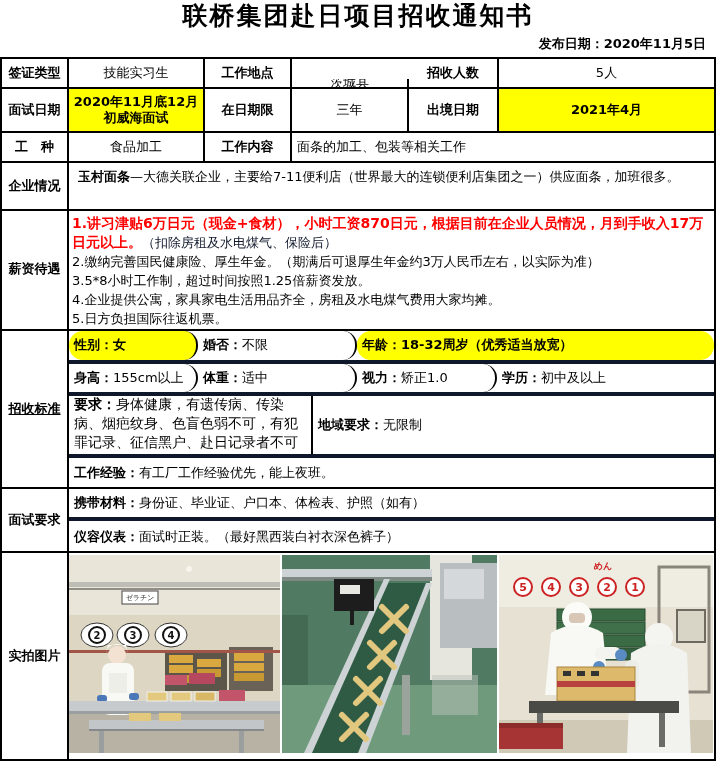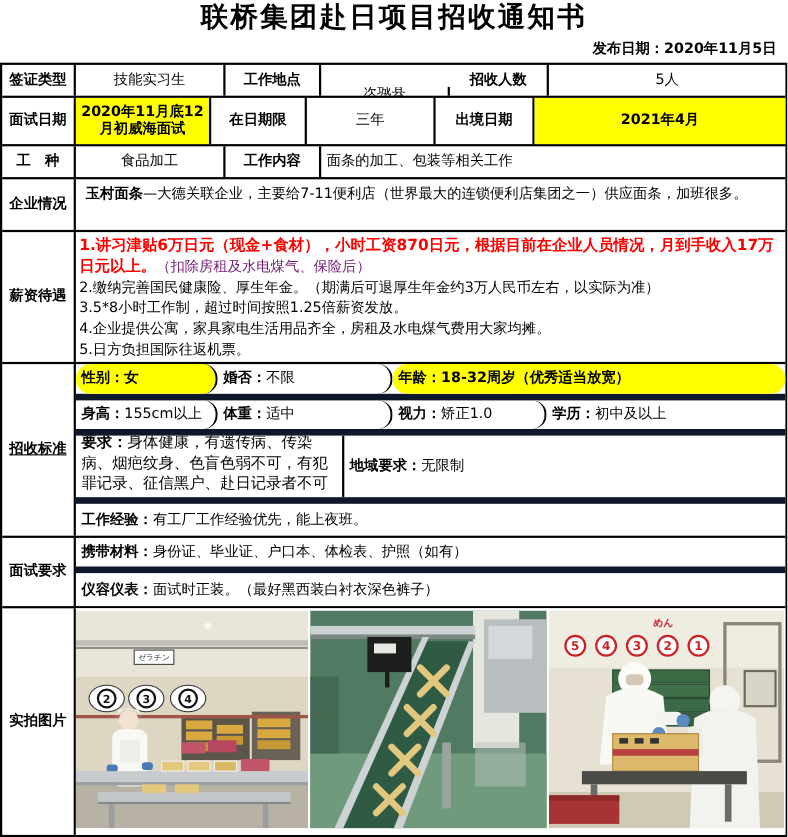--- a/index.html
+++ b/index.html
@@ -32,25 +32,25 @@
     display:flex; align-items:center; justify-content:center;
     font-size: 13px; line-height: 1.25;
     overflow: hidden; flex-shrink: 0;
   }
   .cell.end { border-right: none; flex: 1 1 auto; }
   .lbl { font-weight: bold; text-align:center; }
   .tl { justify-content: flex-start; padding: 0 5px; text-align:left;border-radius:14px; }
   .yellow { background: #FFFF00; font-weight: bold; }
   .ctr { text-align: center; }
   .stack { flex: 1 1 auto; display:flex; flex-direction:column; }
-  .subrow { display:flex; border-bottom: 6px solid #0f172a; flex-shrink:0; }
+  .subrow { display:flex; border-bottom: 4px solid #0f172a; flex-shrink:0; }
   .subrow.last { border-bottom:none; }
   .salary { font-size: 13px; line-height: 19px; padding: 3px 3px; }
   .salary .red1 { color:#FF0000; font-weight:bold; font-size:14px; }
-  .salary .note { color:#701a75; font-weight:normal; font-size:13px; }
+  .salary .note { color:#0f172a; font-weight:normal; font-size:13px; }
   .company-txt { font-size: 13px; line-height: 20px; padding: 4px 4px; }
   .bold { font-weight: bold; }
   .req-cell { font-size: 14px; line-height: 19px; padding: 2px 5px; display:block; }
   .photos {
     flex: 1 1 auto; display:flex; gap: 2px;
     padding: 2px 0 2px 0; background:#fff; align-items:flex-start;
   }
   .photo { flex-shrink:0; }
   svg { display:block; }
 </style>
@@ -68,21 +68,21 @@
       <div class="cell lbl" style="width:67px;">签证类型</div>
       <div class="cell" style="width:136px;">技能实习生</div>
       <div class="cell lbl" style="width:87px;">工作地点</div>
       <div class="cell" style="width:117px;margin-top:20px;">茨城县</div>
       <div class="cell lbl" style="width:90px;">招收人数</div>
       <div class="cell end">5人</div>
     </div>
 
     <div class="row" style="height:44px;">
       <div class="cell lbl" style="width:67px;">面试日期</div>
-      <div class="cell yellow ctr" style="width:123px; padding:17px 4px;">2020年11月底12月初威海面试</div>
+      <div class="cell yellow ctr" style="width:136px; padding:17px 4px;">2020年11月底12月初威海面试</div>
       <div class="cell lbl" style="width:87px;">在日期限</div>
       <div class="cell" style="width:117px;">三年</div>
       <div class="cell lbl" style="width:90px;">出境日期</div>
       <div class="cell end yellow">2021年4月</div>
     </div>
 
     <div class="row" style="height:30px;">
       <div class="cell lbl" style="width:67px;">工　种</div>
       <div class="cell" style="width:136px;">食品加工</div>
       <div class="cell lbl" style="width:87px;">工作内容</div>

